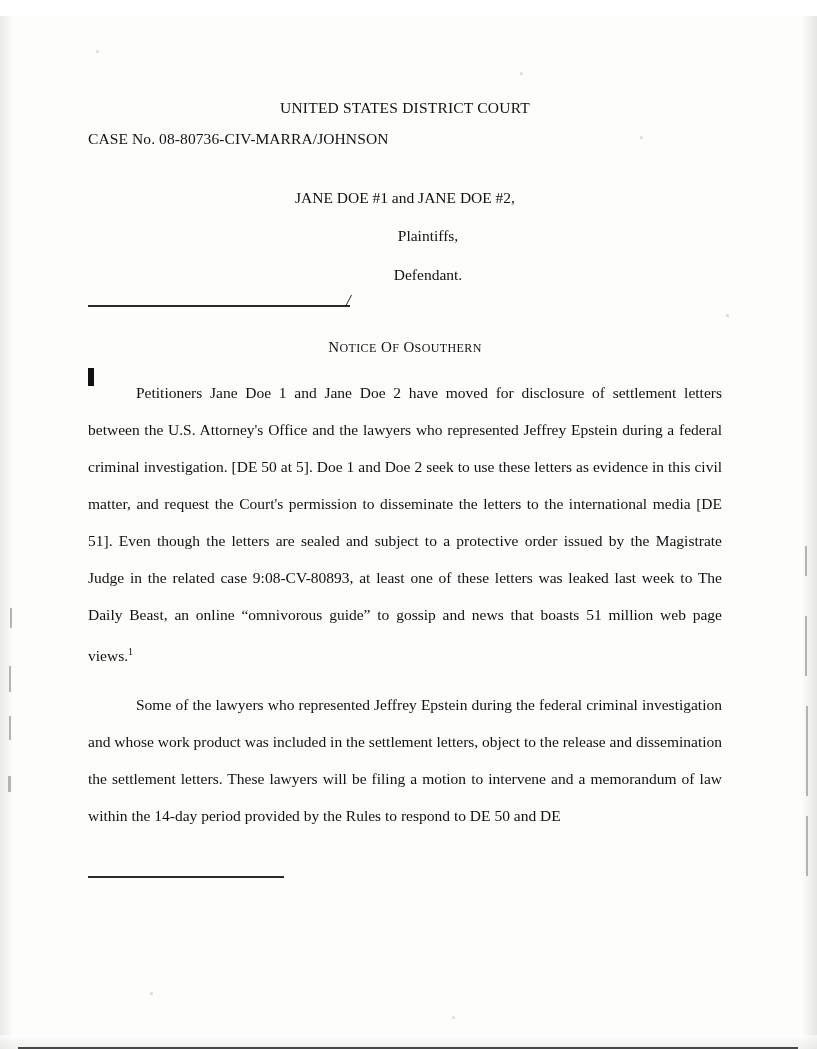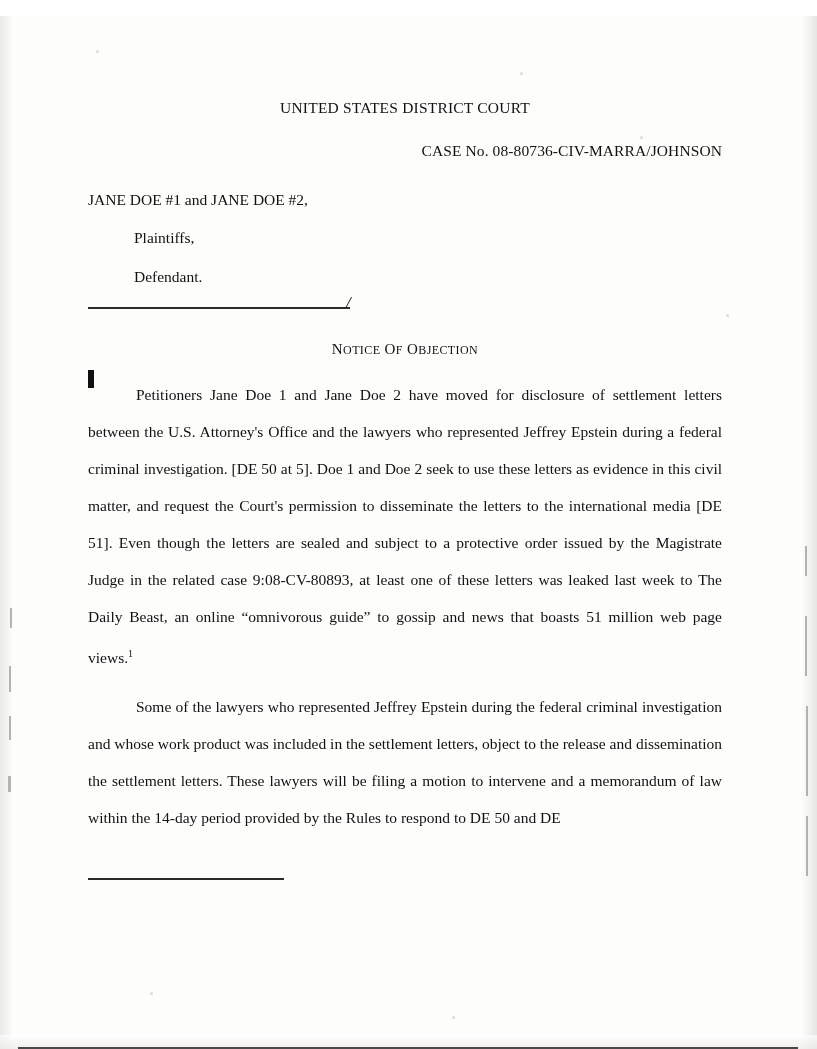--- a/index.html
+++ b/index.html
@@ -66,29 +66,30 @@
     top: 82px;
     width: 634px;
   }
   .court-head {
     text-align: center;
     font-size: 15.5px;
     line-height: 20px;
     letter-spacing: .2px;
   }
   .case-no {
-    text-align: right;
-    font-size: 15.5px;
-    margin-top: 24px;
+    text-align: left;
+    font-size: 15.5px;
+    margin-top: 12px;
     letter-spacing: .1px;
   }
   .caption {
-    margin-top: 30px;
+    margin-top: 40px;
     font-size: 15.5px;
     line-height: 20px;
+    text-align: center;
   }
   .caption .party {
     margin-top: 0;
   }
   .caption .role {
     margin-top: 18px;
     padding-left: 46px;
   }
   .caption .party2 {
     margin-top: 22px;
@@ -215,21 +216,21 @@
       <div class="role">Plaintiffs,</div>
       <div class="caret"></div>
       <div class="role2">Defendant.</div>
       <div class="caption-rule-wrap">
         <div class="caption-rule"></div>
         <div class="caption-slash">/</div>
       </div>
     </div>
 
     <div class="doc-title">
-      <span class="sc"><span style="font-size:15px">N</span><span style="font-size:12px">OTICE</span> <span style="font-size:15px">O</span><span style="font-size:12px">F</span> <span style="font-size:15px">O</span><span style="font-size:12px">BJECTION</span></span>
+      <span class="sc"><span style="font-size:15px">N</span><span style="font-size:12px">OTICE</span> <span style="font-size:15px">O</span><span style="font-size:12px">F</span> <span style="font-size:15px">O</span><span style="font-size:12px">SOUTHERN</span></span>
     </div>
 
     <p class="body"><span>Petitioners Jane Doe 1 and Jane Doe 2 have moved for disclosure of settlement letters between the U.S. Attorney's Office and the lawyers who represented Jeffrey Epstein during a federal criminal investigation.  [DE 50 at 5].  Doe 1 and Doe 2 seek to use these letters as evidence in this civil matter, and request the Court's permission to disseminate the letters to the international media [DE 51].  Even though the letters are sealed and subject to a protective order issued by the Magistrate Judge in the related case 9:08-CV-80893, at least one of these letters was leaked last week to The Daily Beast, an online “omnivorous guide” to gossip and news that boasts 51 </span><span class="it">million</span><span> web page views.</span><span class="sup">1</span></p>
 
     <p class="body second">Some of the lawyers who represented Jeffrey Epstein during the federal criminal investigation and whose work product was included in the settlement letters, object to the release and dissemination the settlement letters.  These lawyers will be filing a motion to intervene and a memorandum of law within the 14-day period provided by the Rules to respond to DE 50 and DE</p>
 
     <div class="footnote-rule"></div>
 
 
   </div>

